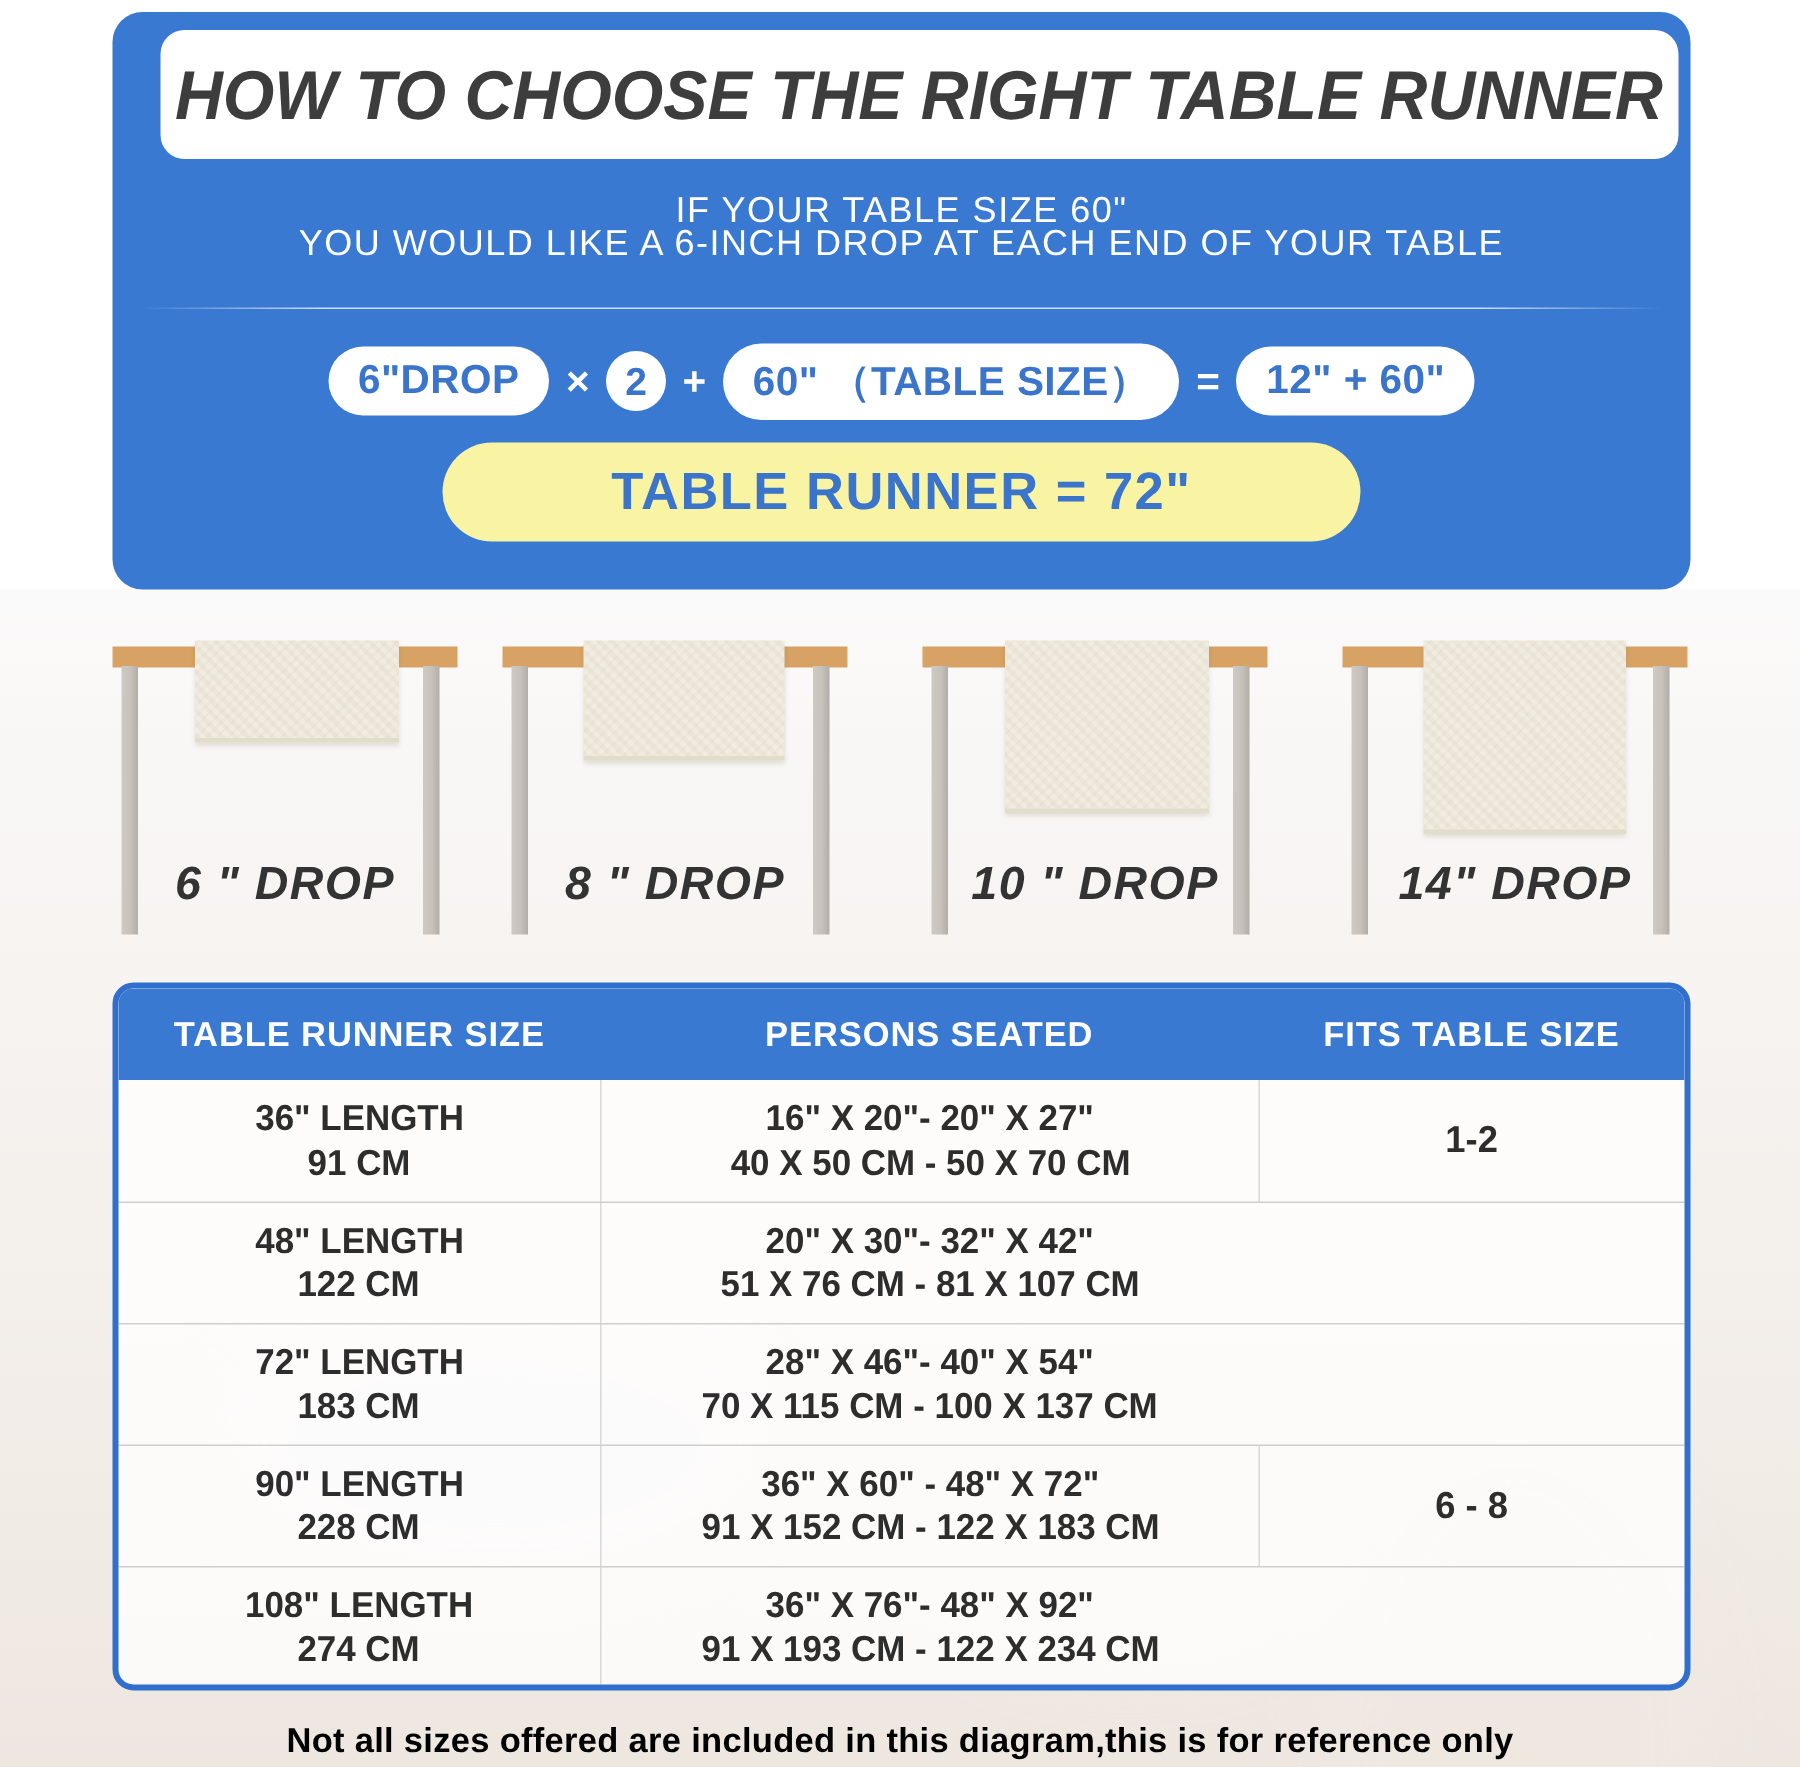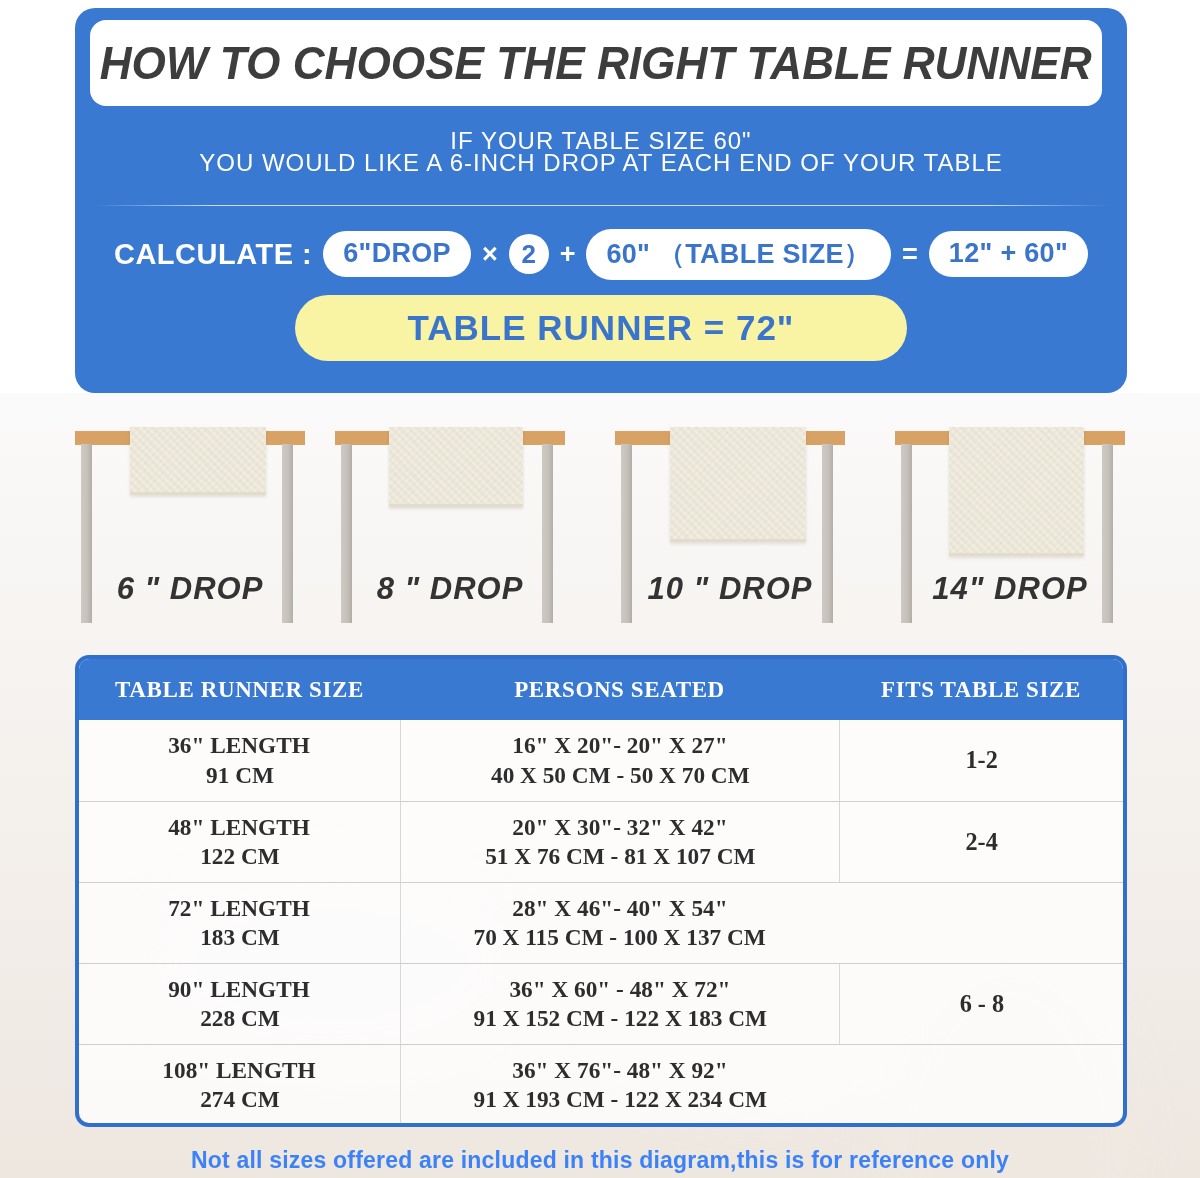--- a/index.html
+++ b/index.html
@@ -22,21 +22,21 @@
   .blob.b1 { left:880px; top:560px; width:260px; height:420px; background:#efe9e2; opacity:.9; }
   .blob.b6 { left:140px; top:470px; width:380px; height:200px; background:#f3efeb; opacity:.9; }
   .blob.b7 { left:600px; top:560px; width:300px; height:160px; background:#efebe6; opacity:.8; }
 
   
   .panel-top {
     position:absolute; left:75px; top:8px; width:1052px; height:385px;
     background:#3a79d1; border-radius:20px; z-index:2;
   }
   .title-box {
-    position:absolute; left:15px; top:12px; width:1012px; height:86px;
+    position:absolute; left:32px; top:12px; width:1012px; height:86px;
     background:#ffffff; border-radius:16px;
     display:flex; align-items:center; justify-content:center;
   }
   .title-box h1 {
     font-size:46px; font-weight:700; font-style:italic; color:#3d3d3d;
     letter-spacing:0px; white-space:nowrap; transform:scaleX(.96);
   }
   .intro-line { position:absolute; width:100%; text-align:center; color:#ffffff;
     font-size:24px; font-weight:400; letter-spacing:1px; white-space:nowrap; }
   .intro-line.l1 { top:119px; }
@@ -92,36 +92,36 @@
     font-size:31px; font-weight:700; font-style:italic; color:#333333; letter-spacing:1px;
     z-index:3;
   }
 
   
   .panel-table {
     position:absolute; left:75px; top:655px; width:1052px; height:472px;
     border:4px solid #3070cc; border-radius:14px; overflow:hidden;
     background:rgba(255,255,255,.78); z-index:2;
   }
-  .grid-row { display:grid; grid-template-columns:321px 439px 284px; width:1044px;font-family:Liberation Serif, serif; }
+  .grid-row { display:grid; grid-template-columns:321px 439px 284px; width:1044px; }
   .thead { height:61px; background:#3a79d1; }
   .thead .th {
     display:flex; align-items:center; justify-content:center;
     color:#ffffff; font-size:23px; font-weight:700; letter-spacing:.6px;
   }
   .tbody-row { height:81px; border-top:1px solid rgba(90,90,90,.28); }
   .td { display:flex; flex-direction:column; align-items:center; justify-content:center;
     color:#2d2d2d; font-weight:700; line-height:1.22; text-align:center; }
   .td.c2, .td.c3 { border-left:1px solid rgba(90,90,90,.22); }
   .td .ln { font-size:24px; transform:scaleX(.97); white-space:nowrap; }
   .td.c3 .ln { font-size:25px; }
 
   .footnote {
     position:absolute; left:0; top:1147px; width:1200px; text-align:center;
-    font-size:23px; font-weight:700; color:#3b82f6; z-index:2; letter-spacing:.2px;
+    font-size:23px; font-weight:700; color:#000000; z-index:2; letter-spacing:.2px;
   }
 </style>
 </head>
 <body>
 
 <div class="photo-bg">
   <div class="blob b1"></div>
 
   <div class="blob b6"></div>
   <div class="blob b7"></div>
@@ -129,21 +129,20 @@
 
 <div class="panel-top">
   <div class="title-box">
     <h1>HOW TO CHOOSE THE RIGHT TABLE RUNNER</h1>
   </div>
   <div class="intro-line l1">IF YOUR TABLE SIZE 60"</div>
   <div class="intro-line l2">YOU WOULD LIKE A 6-INCH DROP AT EACH END OF YOUR TABLE</div>
   <div class="intro-sep"></div>
 
   <div class="calc-row">
-    <span class="calc-label">CALCULATE :</span>
     <span class="pill">6"DROP</span>
     <span class="op">×</span>
     <span class="mult-circle">2</span>
     <span class="op">+</span>
     <span class="pill">60" （TABLE SIZE）</span>
     <span class="op">=</span>
     <span class="pill">12" + 60"</span>
   </div>
 
   <div class="result-pill">TABLE RUNNER = 72"</div>
@@ -203,23 +202,20 @@
 
   <div class="grid-row tbody-row">
     <div class="td c1">
       <span class="ln">48" LENGTH</span>
       <span class="ln">122 CM</span>
     </div>
     <div class="td c2">
       <span class="ln">20" X 30"- 32" X 42"</span>
       <span class="ln">51 X 76 CM - 81 X 107 CM</span>
     </div>
-    <div class="td c3">
-      <span class="ln">2-4</span>
-    </div>
   </div>
 
   <div class="grid-row tbody-row">
     <div class="td c1">
       <span class="ln">72" LENGTH</span>
       <span class="ln">183 CM</span>
     </div>
     <div class="td c2">
       <span class="ln">28" X 46"- 40" X 54"</span>
       <span class="ln">70 X 115 CM - 100 X 137 CM</span>

